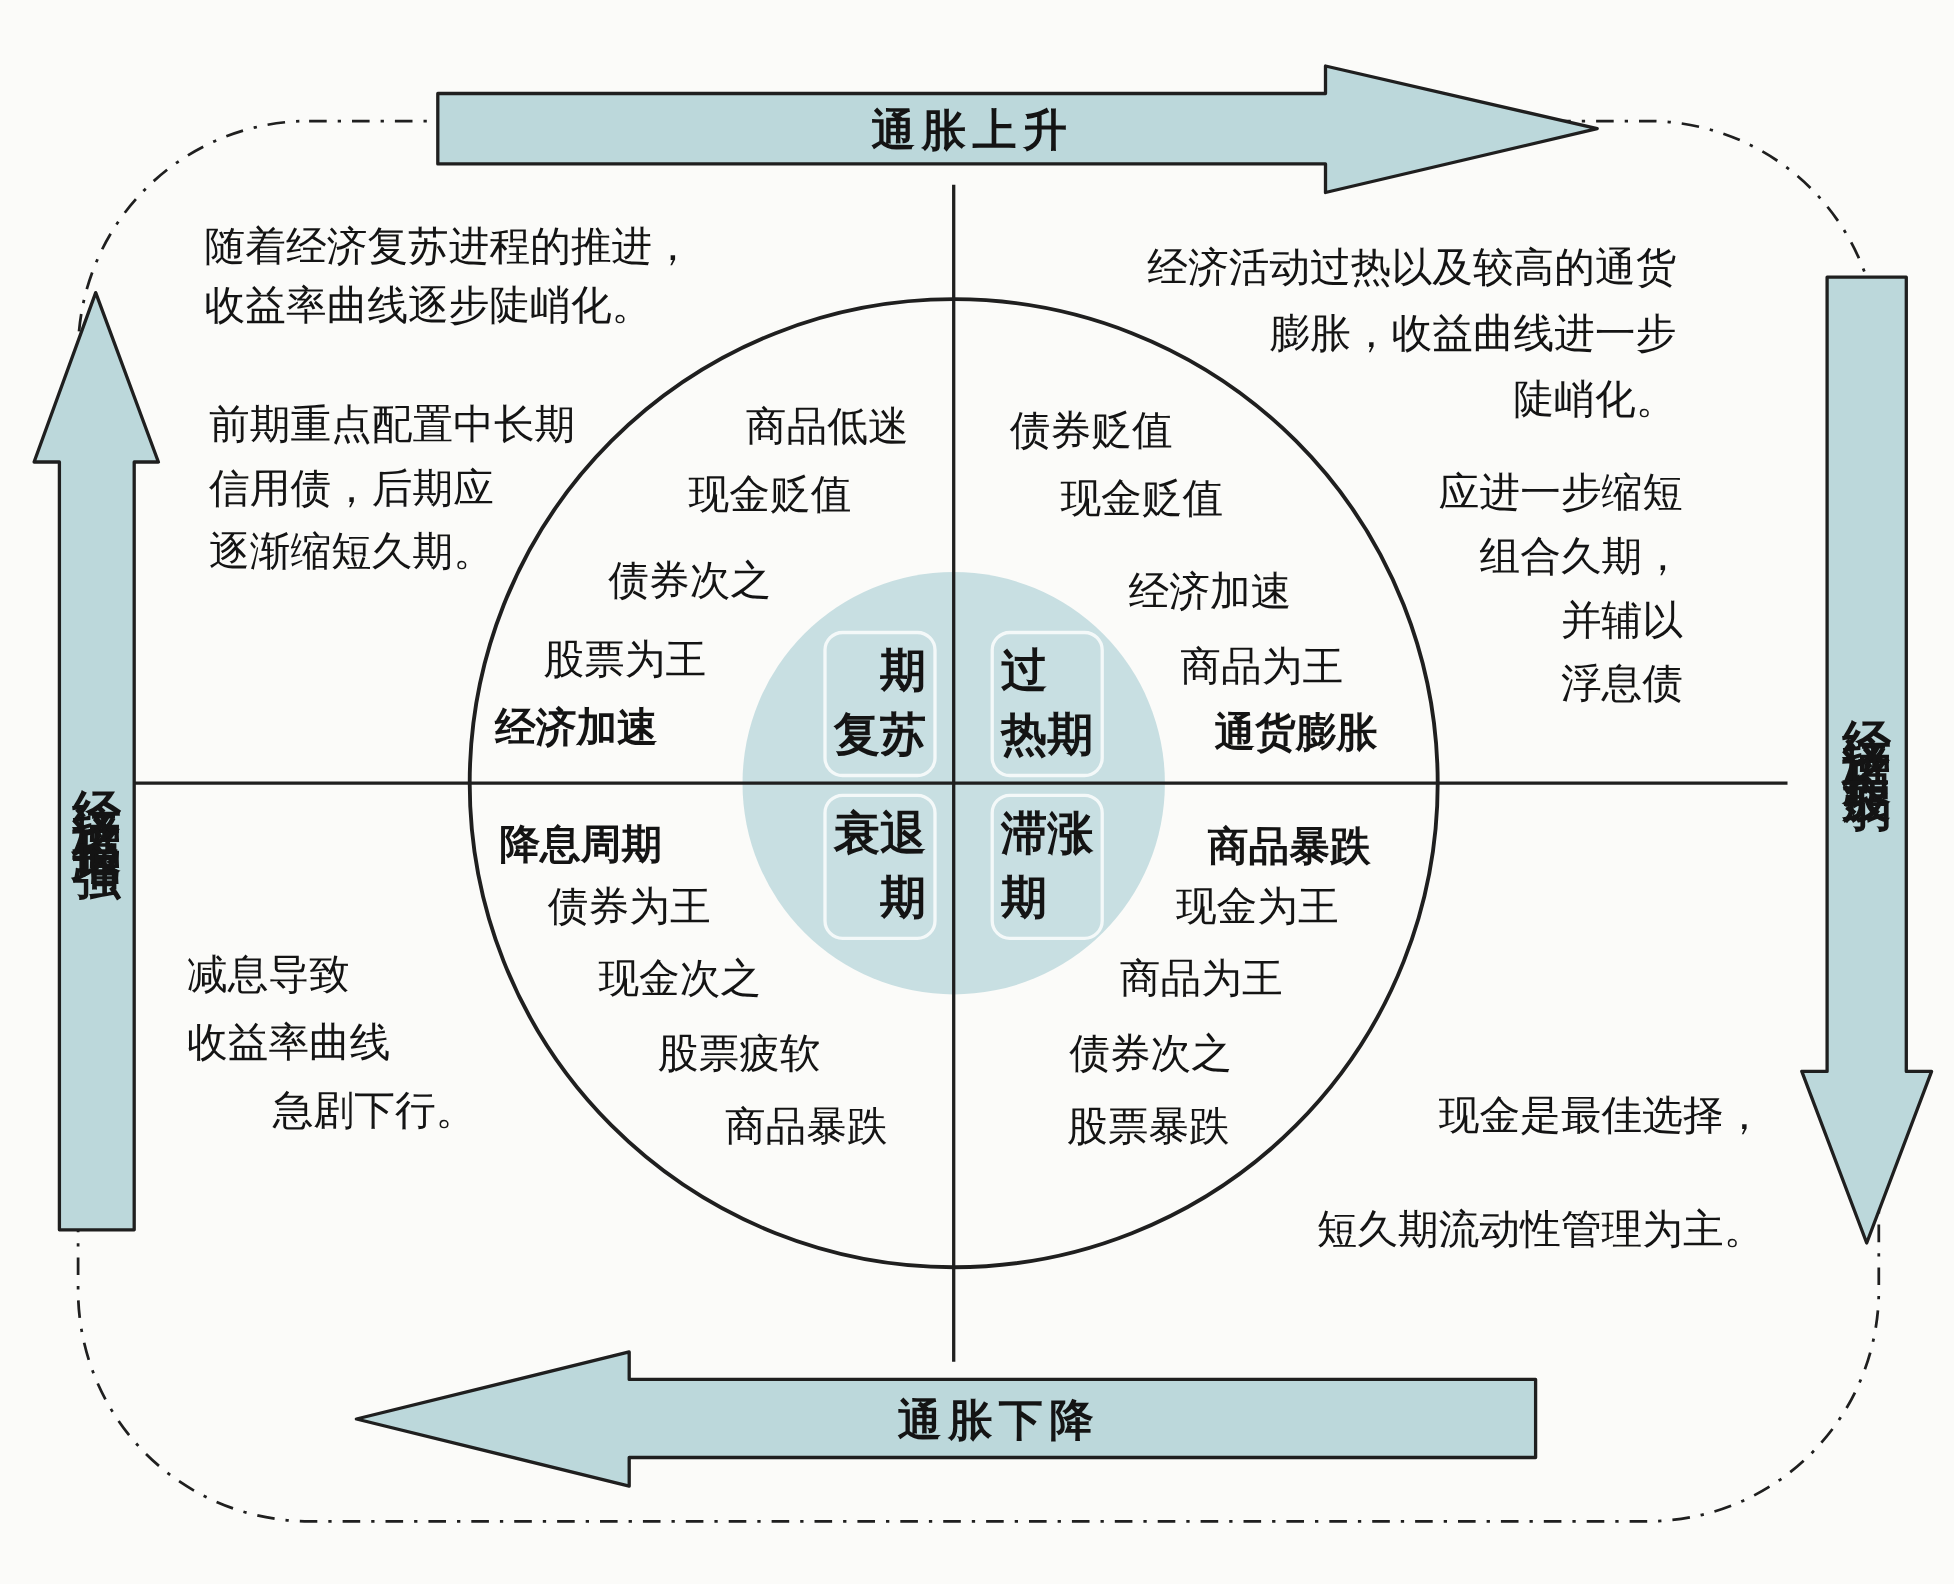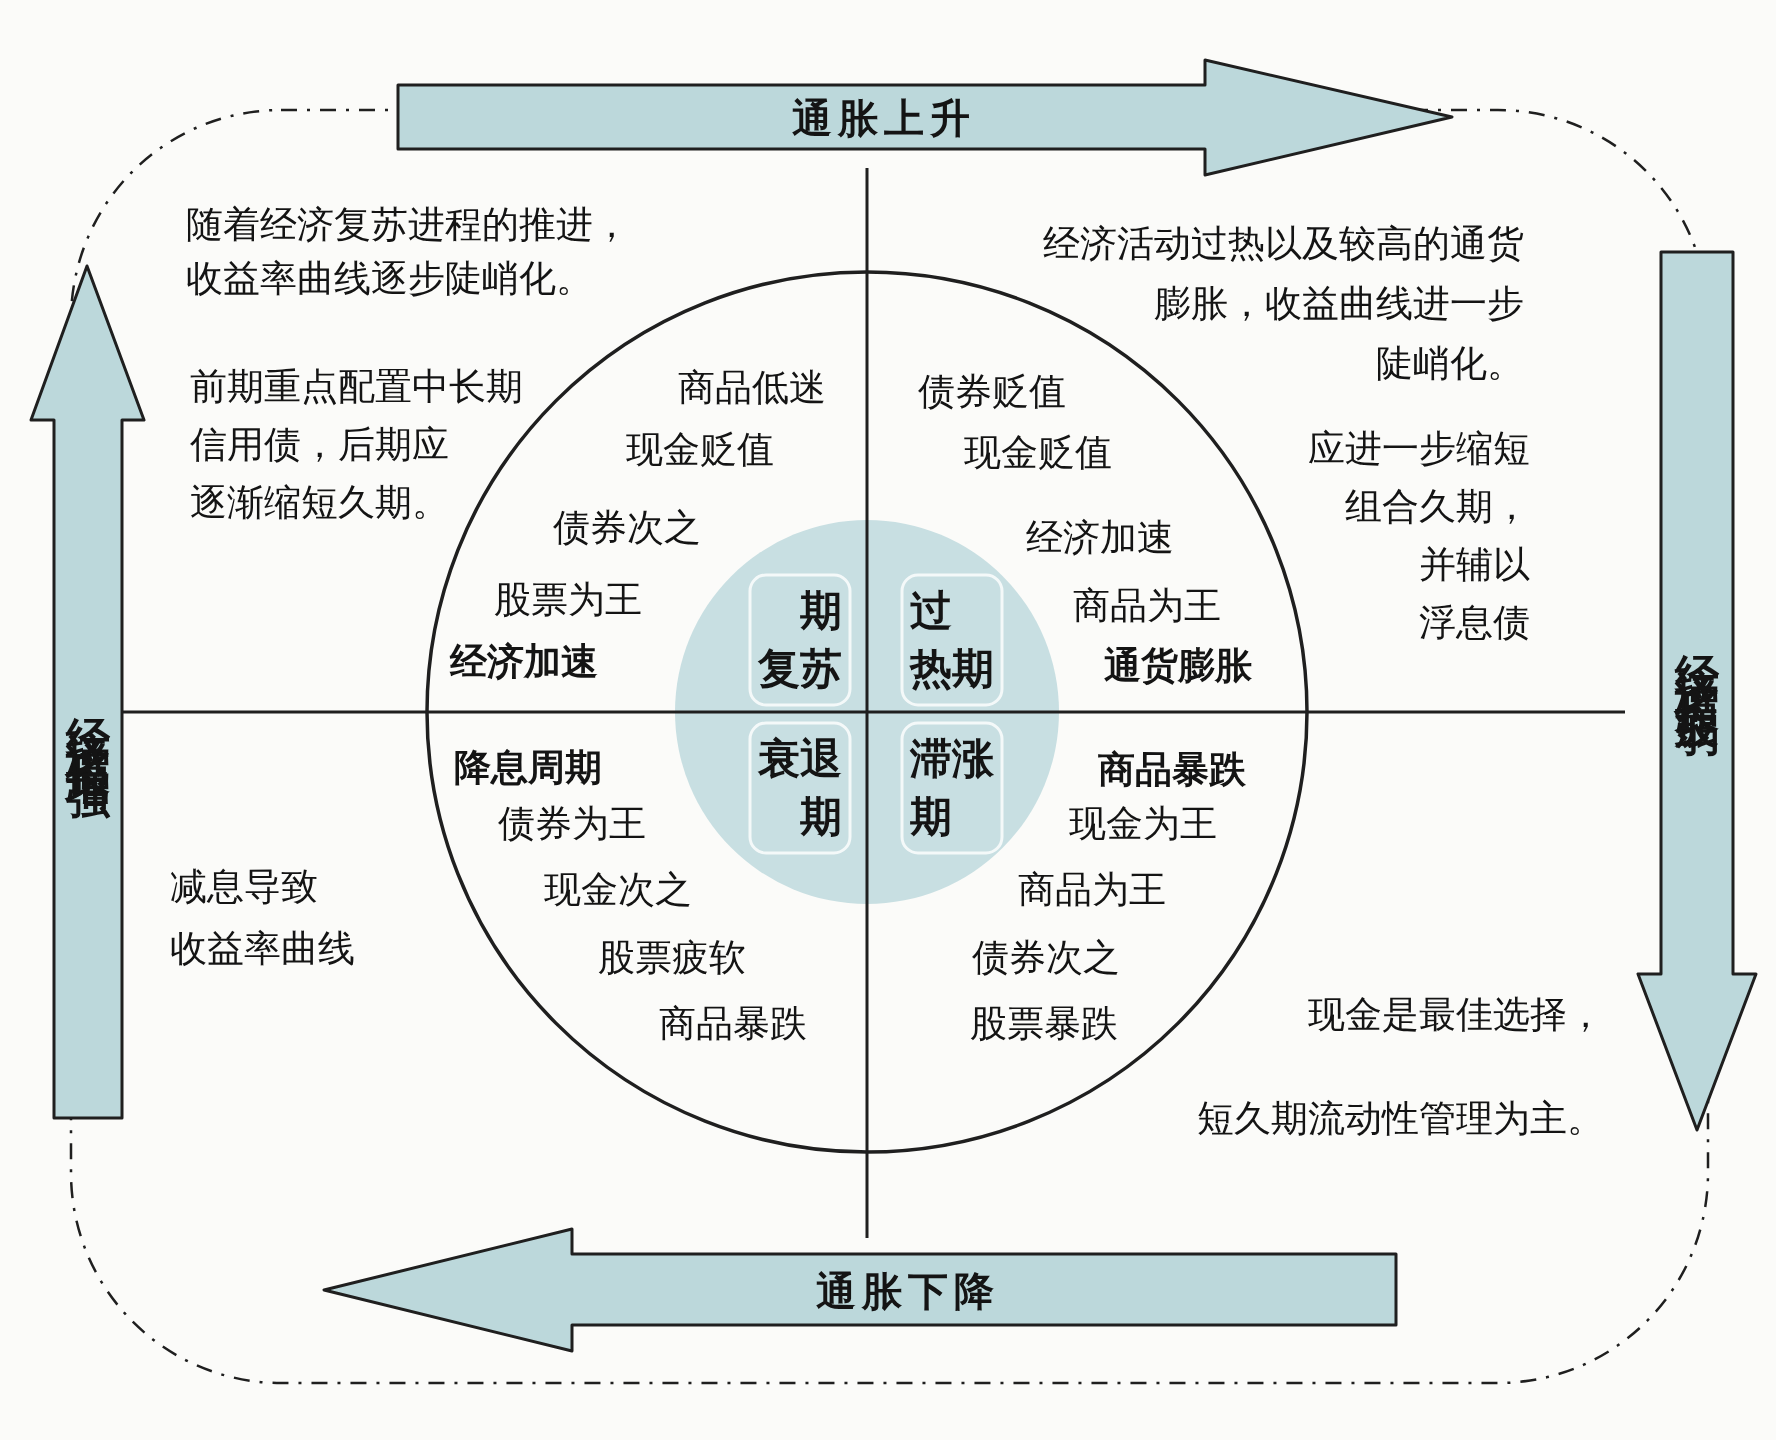--- a/index.html
+++ b/index.html
@@ -160,20 +160,21 @@
   <div class="note lh58 alignr" style="right:246px;top:420px;">
     <div class="ln">应进一步缩短</div>
     <div class="ln">组合久期，</div>
     <div class="ln">并辅以</div>
     <div class="ln">浮息债</div>
   </div>
 
   <div class="note lh62" style="left:170px;top:856px;">
     <div class="ln">减息导致</div>
     <div class="ln">收益率曲线</div>
+    <div class="ln indent3">急剧下行。</div>
   </div>
 
   <div class="note alignr" style="right:172px;top:988px;">
     <div class="ln">现金是最佳选择，</div>
   </div>
   <div class="note alignr" style="right:172px;top:1092px;">
     <div class="ln">短久期流动性管理为主。</div>
   </div>
 
 </div>

